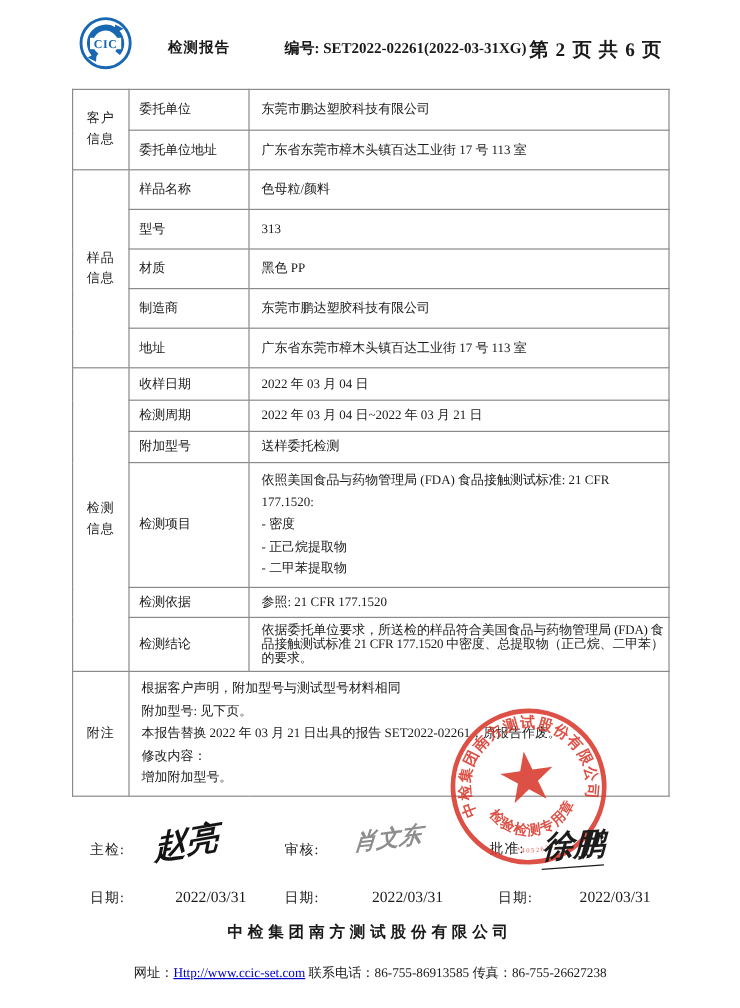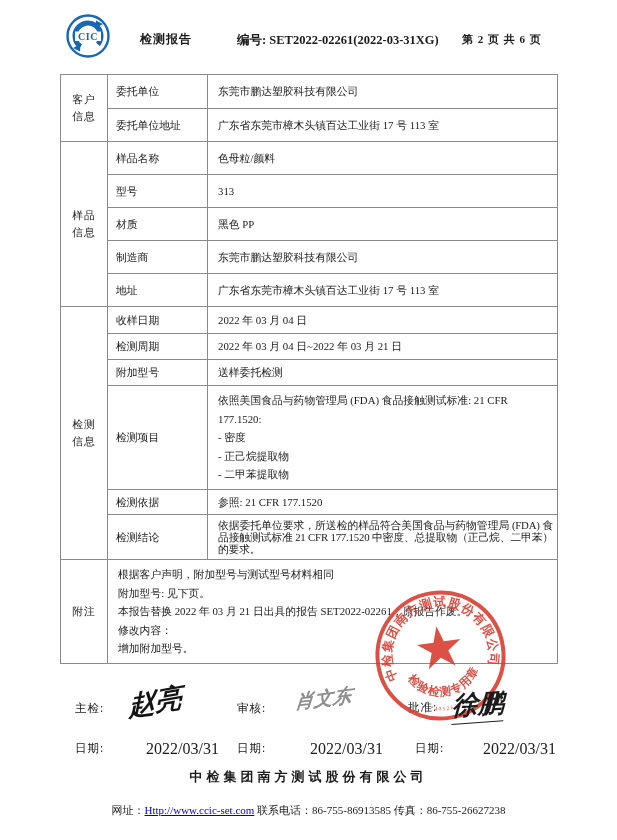--- a/index.html
+++ b/index.html
@@ -3,41 +3,41 @@
 <meta charset="utf-8">
 <style>
   * { margin:0; padding:0; box-sizing:border-box; }
   html,body { background:#ffffff; }
   body { font-family:"Liberation Serif","DejaVu Serif",serif; color:#1a1a1a; }
   .page { position:relative; width:617px; height:840px; background:#fff; overflow:hidden; }
 
   
   .hdr-title { position:absolute; left:140px; top:31px; font-size:12px; font-weight:bold; letter-spacing:1px; }
   .hdr-no    { position:absolute; left:237px; top:32px; font-size:12.5px; font-weight:bold; }
-  .hdr-page  { position:absolute; left:462px; top:32px; font-size:11px; font-weight:bold; letter-spacing:1px; }
+  .hdr-page  { position:absolute; left:441px; top:32px; font-size:16px; font-weight:bold; letter-spacing:1px; }
   .logo { position:absolute; left:62px; top:12px; }
 
   
   table.report { position:absolute; left:60px; top:74px; width:497px; border-collapse:collapse; table-layout:fixed; }
   table.report td { border:1px solid #8a8a8a; vertical-align:middle; font-size:10.8px; line-height:1.55; }
   td.sec { text-align:center; white-space:pre-line; line-height:26px; letter-spacing:1px; }
   td.f   { padding-left:8px; }
   td.v   { padding-left:10px; padding-right:4px; white-space:pre-line; }
   td.v.multi { line-height:18.6px; padding-top:5px; padding-bottom:5px; }
   td.v.justify { text-align:justify; white-space:normal; line-height:12px; letter-spacing:-0.2px; }
   tr.r34{height:34px} tr.r33{height:33px} tr.r27{height:27px} tr.r26{height:26px}
   tr.r91{height:91px} tr.r25{height:25px} tr.r45{height:45px} tr.r98{height:98px}
 
   
   .siglabel { position:absolute; font-size:11.5px; letter-spacing:1px; }
   .sig { position:absolute; font-style:italic; font-weight:bold; white-space:nowrap; z-index:6; }
   .sig1 { left:128px; top:684px; font-size:27px; transform:rotate(-10deg) skewX(-8deg); color:#141414; }
   .sig2 { left:295px; top:686px; font-size:19px; transform:rotate(-7deg) skewX(-12deg); color:#8d8d8d; }
   .sig3 { left:452px; top:687px; font-size:26px; transform:rotate(-4deg) skewX(-6deg); color:#1c1c1c; border-bottom:1.5px solid #1c1c1c; }
-  .dateval { position:absolute; font-size:16px; }
+  .dateval { position:absolute; font-size:13px; }
 
   
   .stamp { position:absolute; left:368px; top:583px; z-index:5; opacity:0.88; }
 
   
   .ft { position:absolute; left:0; width:617px; text-align:center; }
   .ft-co   { top:768px; font-size:13px; font-weight:bold; letter-spacing:4px; }
   .ft-addr { top:788px; font-size:11px; }
   .ft-web  { top:803px; font-size:11px; }
   .ft-web a { color:#0000cc; text-decoration:underline; }

